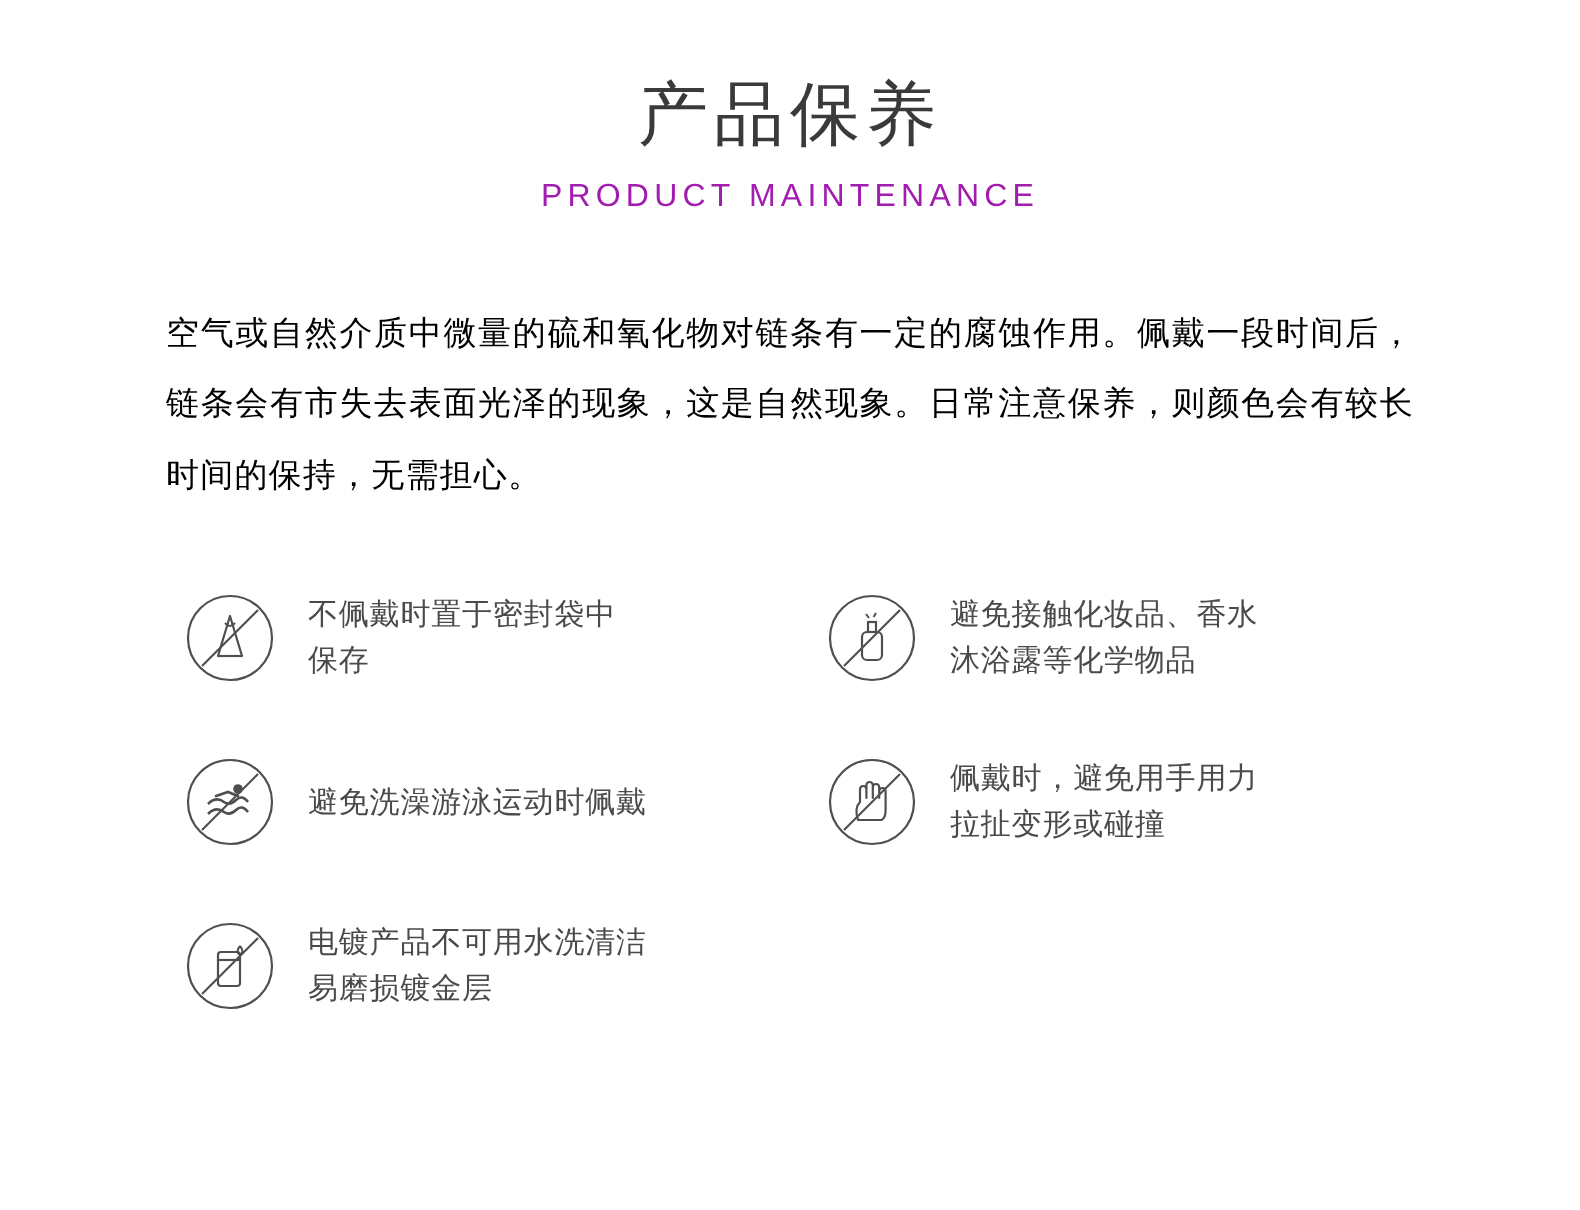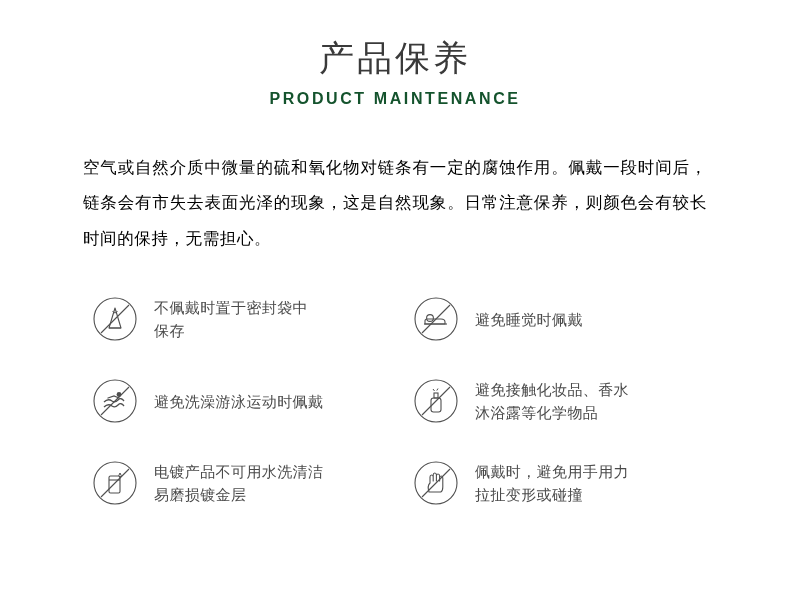--- a/index.html
+++ b/index.html
@@ -30,22 +30,22 @@
     font-size: 35px;
     letter-spacing: 3px;
     color: #3a3a3a;
     font-weight: 400;
     line-height: 1.25;
   }
   .title-en {
     margin-top: 10px;
     font-size: 16px;
     letter-spacing: 2.6px;
-    color: #14532d;
-    font-weight: 700;
+    color: #a21caf;
+    font-weight: 400;
   }
 
   
   .intro {
     margin: 42px auto 0 auto;
     width: 624px;
     font-size: 16.5px;
     line-height: 2.15;
     color: #000000;
     letter-spacing: 0.6px;
@@ -104,81 +104,69 @@
           <path d="M19 34 L25 14 L31 34 Z" fill="none" stroke="#4f4f4f" stroke-width="1.1" stroke-linejoin="round"></path>
           <path d="M19 34 L31 34" fill="none" stroke="#4f4f4f" stroke-width="1.1"></path>
           <path d="M22.5 17.5 q2.5 3 5 0" fill="none" stroke="#4f4f4f" stroke-width="1"></path>
           <line x1="11" y1="39" x2="39" y2="11" stroke="#4f4f4f" stroke-width="1.1"></line>
         </svg>
       </span>
       <span class="tip-text">不佩戴时置于密封袋中
 保存</span>
     </div>
 
+
     <div class="tip">
       <span class="tip-icon">
         <svg width="50" height="50" viewBox="0 0 50 50">
           <circle cx="25" cy="25" r="21" fill="none" stroke="#4f4f4f" stroke-width="1.1"></circle>
-          <circle cx="19" cy="24" r="3.4" fill="none" stroke="#4f4f4f" stroke-width="1.1"></circle>
-          <path d="M14 30 L14 27 q0 -2 2 -2 L30 25 q4 0 4 3 L34 30 Z" fill="none" stroke="#4f4f4f" stroke-width="1.1" stroke-linejoin="round"></path>
-          <path d="M13 30 L36 30" stroke="#4f4f4f" stroke-width="1.1"></path>
+          <rect x="20" y="22" width="10" height="14" rx="2.5" fill="none" stroke="#4f4f4f" stroke-width="1.1"></rect>
+          <rect x="23" y="17" width="4" height="5" fill="none" stroke="#4f4f4f" stroke-width="1.1"></rect>
+          <path d="M22 13 l1.5 2 M27 12.5 l-1.2 2" stroke="#4f4f4f" stroke-width="1"></path>
           <line x1="11" y1="39" x2="39" y2="11" stroke="#4f4f4f" stroke-width="1.1"></line>
         </svg>
       </span>
-      <span class="tip-text">避免睡觉时佩戴</span>
+      <span class="tip-text">避免接触化妆品、香水
+沐浴露等化学物品</span>
     </div>
 
     <div class="tip">
       <span class="tip-icon">
         <svg width="50" height="50" viewBox="0 0 50 50">
           <circle cx="25" cy="25" r="21" fill="none" stroke="#4f4f4f" stroke-width="1.1"></circle>
           <circle cx="29" cy="18.5" r="2.4" fill="#4f4f4f"></circle>
           <path d="M14 26 q4 -4 8 -1 q3 2 6 -1 q3 -3 6 1" fill="none" stroke="#4f4f4f" stroke-width="1.3"></path>
           <path d="M14 31 q4 -4 8 -1 q3 2 6 -1 q3 -3 6 1" fill="none" stroke="#4f4f4f" stroke-width="1.3"></path>
           <path d="M18 22 l6 -2 l5 2" fill="none" stroke="#4f4f4f" stroke-width="1.3" stroke-linecap="round"></path>
           <line x1="11" y1="39" x2="39" y2="11" stroke="#4f4f4f" stroke-width="1.1"></line>
         </svg>
       </span>
       <span class="tip-text">避免洗澡游泳运动时佩戴</span>
     </div>
 
     <div class="tip">
       <span class="tip-icon">
         <svg width="50" height="50" viewBox="0 0 50 50">
           <circle cx="25" cy="25" r="21" fill="none" stroke="#4f4f4f" stroke-width="1.1"></circle>
-          <rect x="20" y="22" width="10" height="14" rx="2.5" fill="none" stroke="#4f4f4f" stroke-width="1.1"></rect>
-          <rect x="23" y="17" width="4" height="5" fill="none" stroke="#4f4f4f" stroke-width="1.1"></rect>
-          <path d="M22 13 l1.5 2 M27 12.5 l-1.2 2" stroke="#4f4f4f" stroke-width="1"></path>
+          <path d="M18 34 q-2 -6 1 -9 l0 -6 q0 -2 1.6 -2 q1.6 0 1.6 2 l0 4 l0 -6 q0 -2 1.6 -2 q1.6 0 1.6 2 l0 6 l0 -5 q0 -2 1.6 -2 q1.6 0 1.6 2 l0 5 l0 -3 q0 -2 1.6 -2 q1.6 0 1.6 2 l0 9 q0 4 -2 5 Z" fill="none" stroke="#4f4f4f" stroke-width="1.1" stroke-linejoin="round"></path>
           <line x1="11" y1="39" x2="39" y2="11" stroke="#4f4f4f" stroke-width="1.1"></line>
         </svg>
       </span>
-      <span class="tip-text">避免接触化妆品、香水
-沐浴露等化学物品</span>
+      <span class="tip-text">佩戴时，避免用手用力
+拉扯变形或碰撞</span>
     </div>
 
     <div class="tip">
       <span class="tip-icon">
         <svg width="50" height="50" viewBox="0 0 50 50">
           <circle cx="25" cy="25" r="21" fill="none" stroke="#4f4f4f" stroke-width="1.1"></circle>
           <rect x="19" y="18" width="11" height="17" rx="1.5" fill="none" stroke="#4f4f4f" stroke-width="1.1"></rect>
           <path d="M19 22 L30 22" stroke="#4f4f4f" stroke-width="1.1"></path>
           <path d="M30 15 q2.5 3 0 4.5 q-2.5 -1.5 0 -4.5" fill="none" stroke="#4f4f4f" stroke-width="1"></path>
           <line x1="11" y1="39" x2="39" y2="11" stroke="#4f4f4f" stroke-width="1.1"></line>
         </svg>
       </span>
       <span class="tip-text">电镀产品不可用水洗清洁
 易磨损镀金层</span>
     </div>
 
-    <div class="tip">
-      <span class="tip-icon">
-        <svg width="50" height="50" viewBox="0 0 50 50">
-          <circle cx="25" cy="25" r="21" fill="none" stroke="#4f4f4f" stroke-width="1.1"></circle>
-          <path d="M18 34 q-2 -6 1 -9 l0 -6 q0 -2 1.6 -2 q1.6 0 1.6 2 l0 4 l0 -6 q0 -2 1.6 -2 q1.6 0 1.6 2 l0 6 l0 -5 q0 -2 1.6 -2 q1.6 0 1.6 2 l0 5 l0 -3 q0 -2 1.6 -2 q1.6 0 1.6 2 l0 9 q0 4 -2 5 Z" fill="none" stroke="#4f4f4f" stroke-width="1.1" stroke-linejoin="round"></path>
-          <line x1="11" y1="39" x2="39" y2="11" stroke="#4f4f4f" stroke-width="1.1"></line>
-        </svg>
-      </span>
-      <span class="tip-text">佩戴时，避免用手用力
-拉扯变形或碰撞</span>
-    </div>
-
   </div>
 </div>
 
 </body></html>

